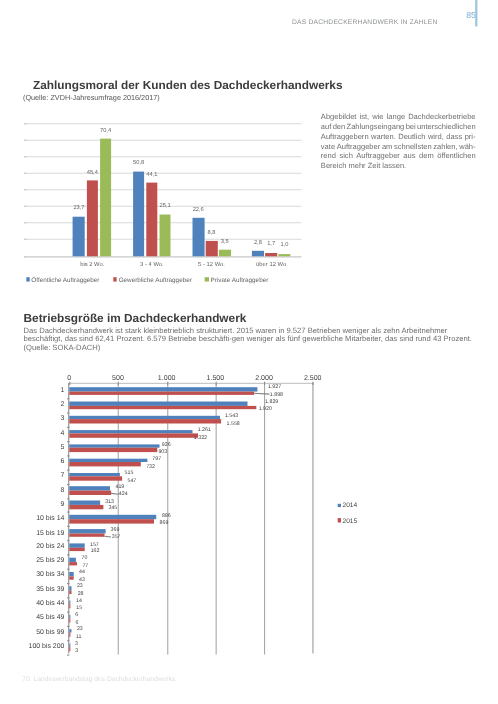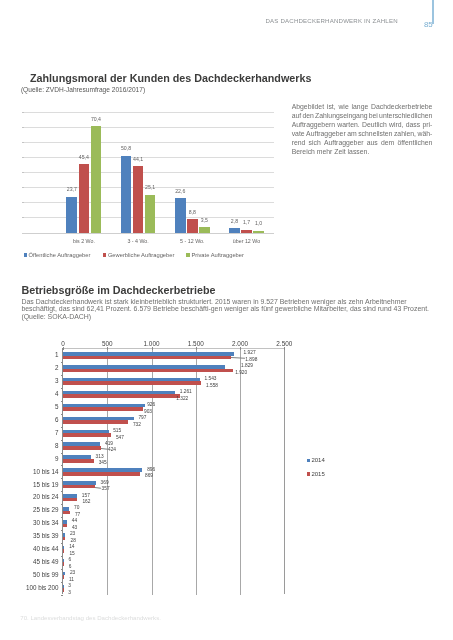--- a/index.html
+++ b/index.html
@@ -3,21 +3,21 @@
 <meta charset="utf-8">
 <style>
   html,body{margin:0;padding:0;}
   body{width:453px;height:640px;background:#ffffff;
        font-family:"Liberation Sans",sans-serif;overflow:hidden;position:relative;
        -webkit-font-smoothing:antialiased;}
   .page{position:absolute;left:0;top:0;width:453px;height:640px;}
 
   
   .hdr-title{position:absolute;top:16.9px;left:265.4px;font-size:6.1px;letter-spacing:.2px;color:#8d9194;white-space:nowrap;}
-  .hdr-page{position:absolute;top:20px;left:423.9px;font-size:7.9px;color:#7cb0d2;font-weight:normal;}
+  .hdr-page{position:absolute;top:9px;left:423.9px;font-size:7.9px;color:#7cb0d2;font-weight:normal;}
   .hdr-bar{position:absolute;top:0px;left:432.1px;width:1.8px;height:23.9px;background:#9cc4df;}
 
   
   .sec-title{position:absolute;font-size:10.75px;line-height:11px;color:#3c3c3b;font-weight:bold;}
   .sec-sub{position:absolute;font-size:6.6px;line-height:7px;color:#575756;}
   .sec-body{position:absolute;font-size:6.95px;color:#6f6f6e;line-height:7.9px;}
   .sidetext{position:absolute;font-size:6.85px;color:#6f6f6e;}
   .sidetext .jl{display:flex;justify-content:space-between;height:8.96px;}
   .sidetext .jl.last{display:block;}
   .footer{position:absolute;font-size:6.1px;color:#dcdddd;}
@@ -148,21 +148,21 @@
       <div class="bar" style="left: 184.35px; width: 10.7px; height: 2.56062px; background: rgb(192, 80, 77);"></div>
       <div class="blab" style="left: 178.35px; width: 22.7px; top: 108.439px;">1,7</div>
       <div class="bar" style="left: 196.4px; width: 10.7px; height: 1.50625px; background: rgb(155, 187, 89);"></div>
       <div class="blab" style="left: 190.4px; width: 22.7px; top: 109.494px;">1,0</div>
       <div class="xlab" style="left: 158.6px; width: 62.2px; top: 127px;">über 12 Wo</div>
       <div class="legend1" style="left: -33.3px; top: 140.7px;"><span class="lg-sw" style="background:#4f81bd"></span><span>Öffentliche Auftraggeber</span></div>
       <div class="legend1" style="left: 46.1px; top: 140.7px;"><span class="lg-sw" style="background:#c0504d"></span><span>Gewerbliche Auftraggeber</span></div>
       <div class="legend1" style="left: 129.7px; top: 140.7px;"><span class="lg-sw" style="background:#9bbb59"></span><span>Private Auftraggeber</span></div>
     </div>
 
-  <div class="sec-title" style="left: 21.4px; top: 285.2px; color: rgb(60, 60, 59);">Betriebsgröße im Dachdeckerbetriebe</div>
+  <div class="sec-title" style="left: 21.4px; top: 285.2px; color: rgb(60, 60, 59);">Betriebsgröße im Dachdeckerhandwerk</div>
   <div class="sec-body" style="left:21.4px;top:297.5px;width:430px;">
       <div>Das Dachdeckerhandwerk ist stark kleinbetrieblich strukturiert. 2015 waren in 9.527 Betrieben weniger als zehn Arbeitnehmer</div>
       <div>beschäftigt, das sind 62,41 Prozent. 6.579 Betriebe beschäfti-gen weniger als fünf gewerbliche Mitarbeiter, das sind rund 43 Prozent.</div>
       <div>(Quelle: SOKA-DACH)</div>
     </div>
 
   <div class="c2" id="chart2" style="left:63px;top:349.2px;width:221.3px;height:245.5px;">
       <div class="c2-top" style="width: 222.3px;"></div>
       <div class="c2-left" style="height: 246.5px;"></div>
       <div class="c2-right" style="left: 221.3px; height: 246.5px;"></div>

